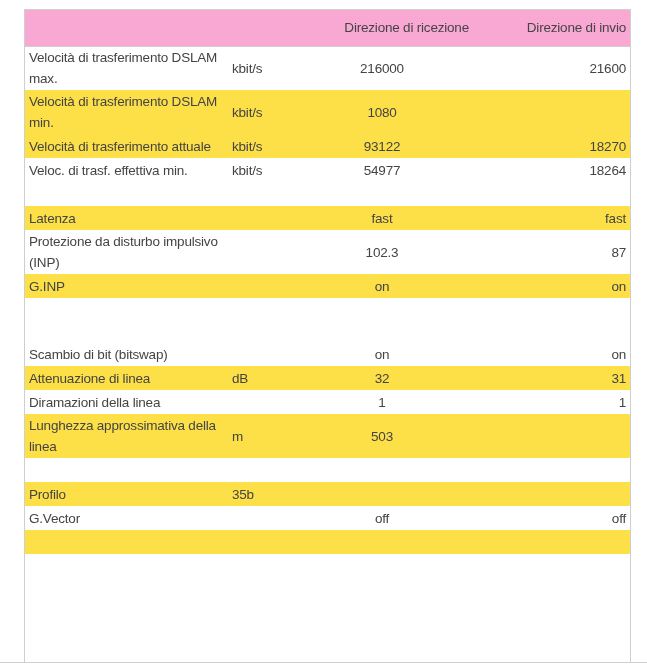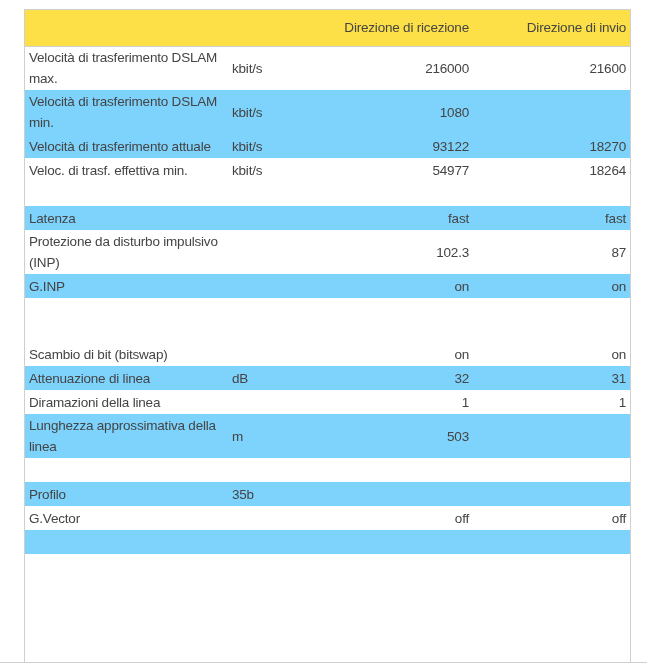--- a/index.html
+++ b/index.html
@@ -29,42 +29,42 @@
       width: 100%;
       table-layout: fixed;
       font-size: 13.5px;
       letter-spacing: -0.2px;
     }
     col.c-label { width: 205px; }
     col.c-unit { width: 65px; }
     col.c-rx { width: 178px; }
     col.c-tx { width: 157px; }
     thead tr {
-      background: #fde047;
+      background: #f9a8d4;
       height: 36px;
     }
     thead th {
       font-weight: normal;
       text-align: right;
       padding: 0 4px 0 0;
       border-bottom: 1px solid #cfcfcf;
       color: #444;
       white-space: nowrap;
     }
     tbody tr { height: 24px; }
     tbody tr.tall { height: 44px; }
-    tbody tr.alt { background: #7dd3fc; margin-left: 36px; }
+    tbody tr.alt { background: #fde047; margin-left: 36px; }
     td {
       padding: 0;
       vertical-align: middle;
       line-height: 21px;
     }
     td.label { padding-left: 4px; padding-right: 0; }
     td.unit { padding-left: 2px; }
-    td.rx { text-align: right; padding-right: 4px; }
+    td.rx { text-align: center; padding-right: 4px; }
     td.tx { text-align: right; padding-right: 4px; }
     .bottom-line {
       position: absolute;
       left: 0;
       top: 662px;
       width: 647px;
       height: 1px;
       background: #cfcfcf;
     }
   </style>

